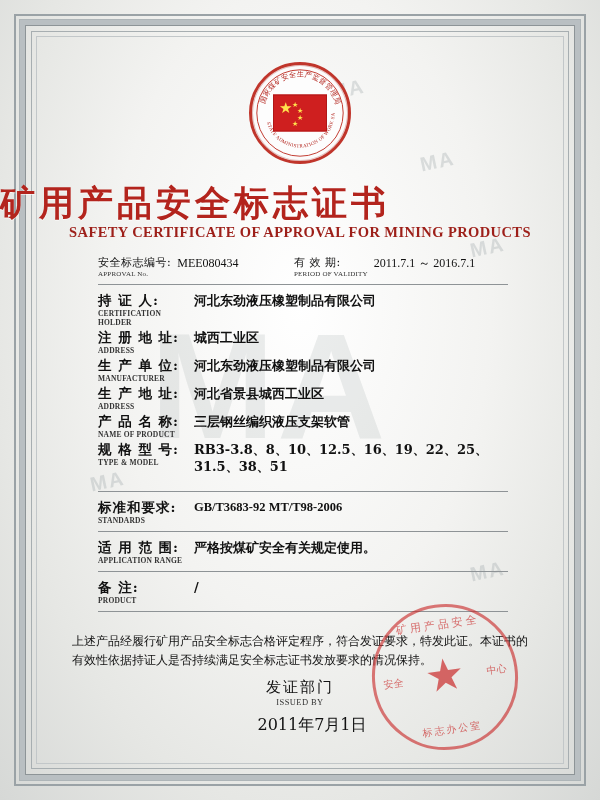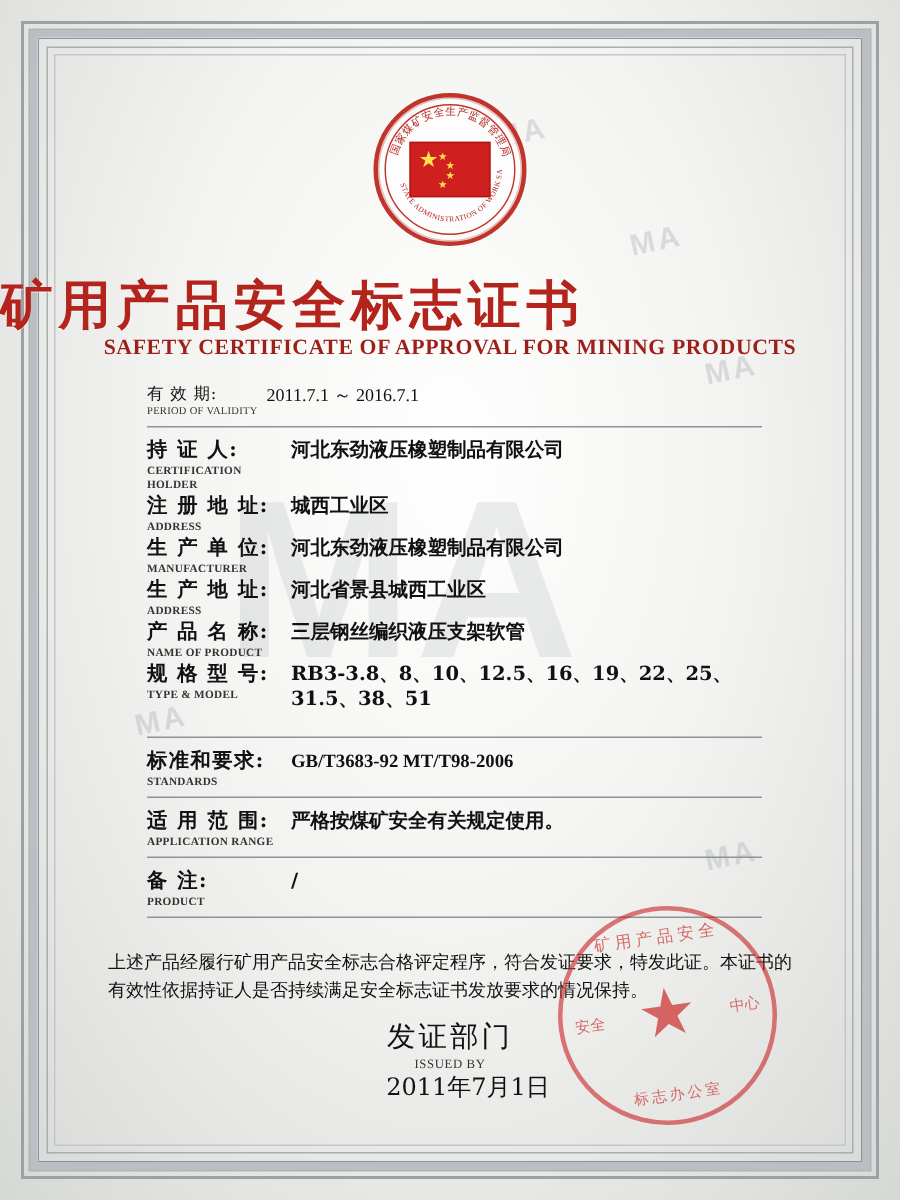--- a/index.html
+++ b/index.html
@@ -140,21 +140,21 @@
   .para{
     position:absolute;left:72px;top:632px;width:456px;
     font-family:"DejaVu Serif", serif;
     font-size:12px;line-height:19px;color:#111;
     text-align:justify;
   }
   .issued{
     position:absolute;left:0;top:678px;width:100%;text-align:center;
   }
   .issued .cn{
-    font-family:Liberation Sans, sans-serif;font-size:19px;letter-spacing:2px;color:#111;text-align:center;
+    font-family:Liberation Sans, sans-serif;font-size:15px;letter-spacing:2px;color:#111;text-align:center;
   }
   .issued .en{
     font-family:"Liberation Serif", serif;font-size:8.5px;color:#333;letter-spacing:.4px;
   }
   .date{
     position:absolute;left:12px;top:715px;width:100%;text-align:center;
     font-family:"DejaVu Serif", serif;font-size:16px;color:#111;
   }
 
   
@@ -225,20 +225,27 @@
       <span class="star s5">★</span>
     </div>
   </div>
 
   <div class="title-cn">矿用产品安全标志证书</div>
   <div class="title-en">SAFETY CERTIFICATE OF APPROVAL FOR MINING PRODUCTS</div>
 
   <div class="content">
 
     <div class="toprow">
+      <div class="col" style="width:196px;">
+        <div class="lbl2">
+          <span>安全标志编号:</span>
+          <span class="en">APPROVAL No.</span>
+        </div>
+        <div class="v">MEE080434</div>
+      </div>
       <div class="col">
         <div class="lbl2">
           <span>有 效 期:</span>
           <span class="en">PERIOD OF VALIDITY</span>
         </div>
         <div class="v">2011.7.1 ～ 2016.7.1</div>
       </div>
     </div>
 
     <div class="sep"></div>

